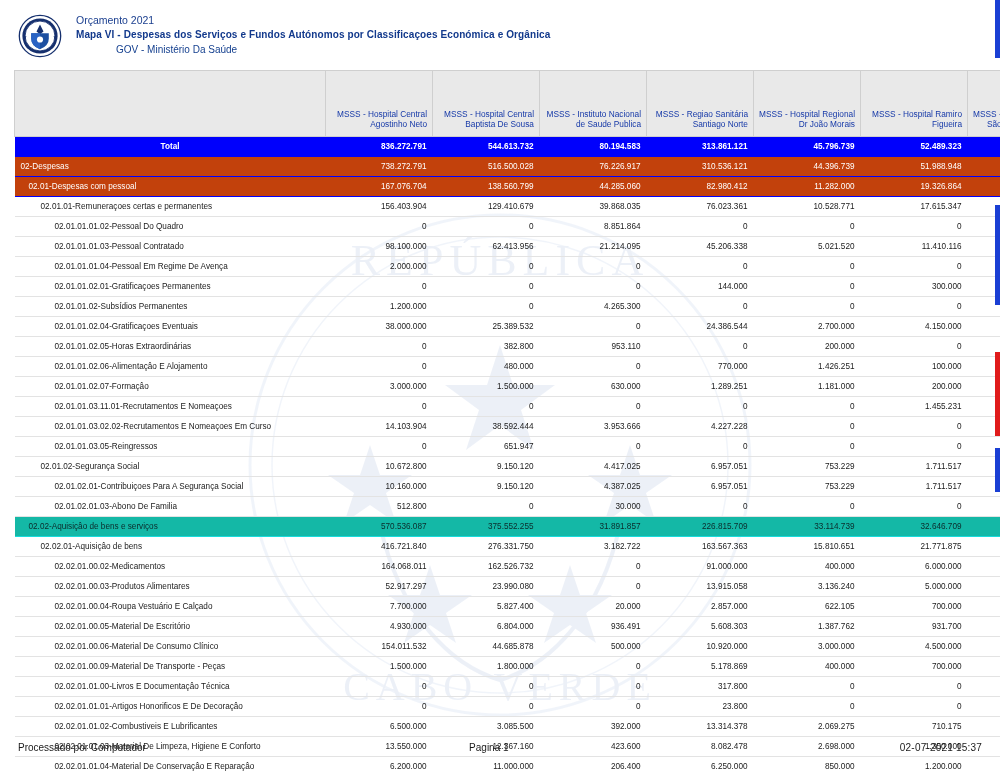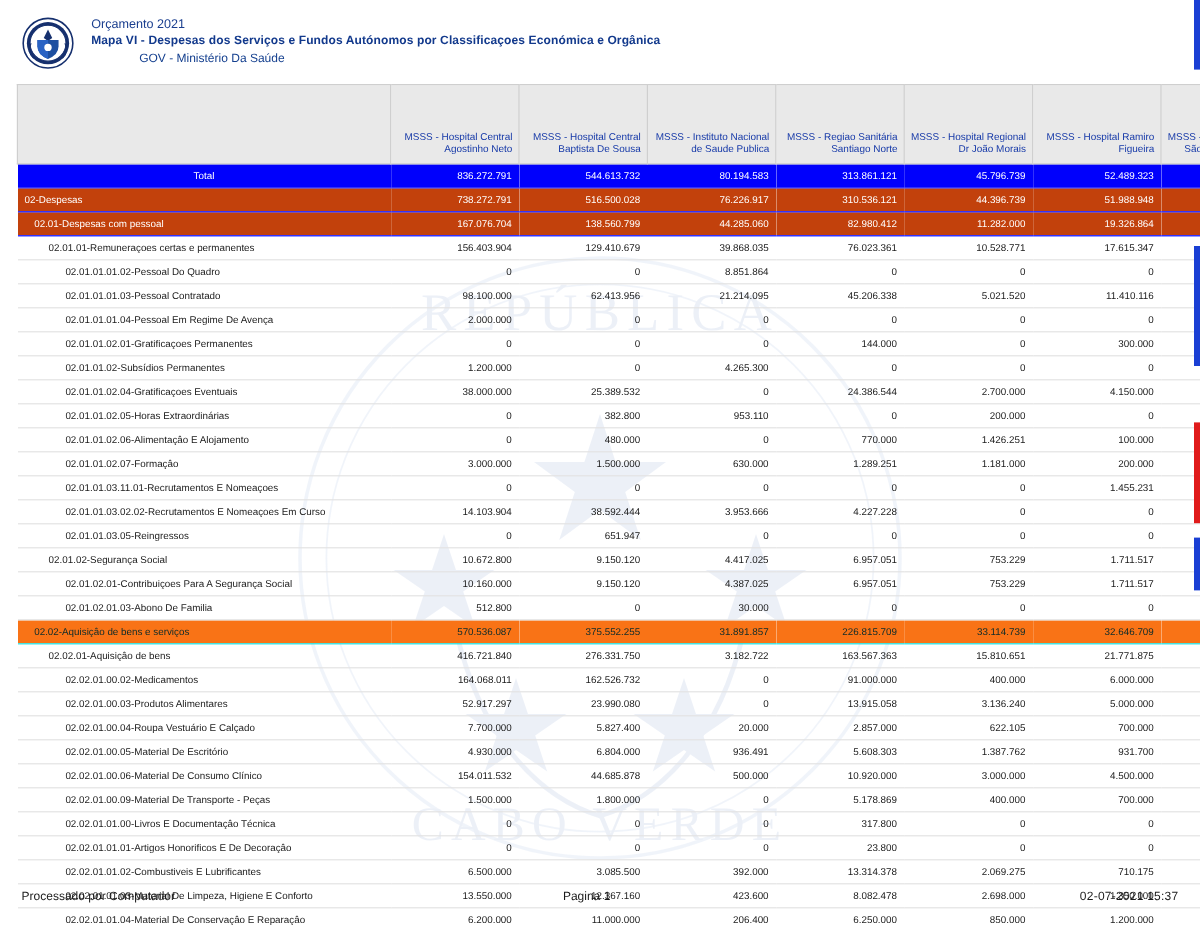--- a/index.html
+++ b/index.html
@@ -117,32 +117,32 @@
     text-align: right;
   }
   tbody td.col-label {
     text-align: left;
   }
 
   
   tr.row-total td {
     background: #0000fc;
     color: #ffffff;
-    font-weight: normal;
+    font-weight: bold;
     border-bottom: 1px solid #0000fc;
   }
   tr.row-total td.col-label { text-align: center; }
 
   tr.row-blue td {
     background: #c2410c;
     color: #ffffff;
     border-bottom: 1px solid #0000fc;
   }
   tr.row-cyan td {
-    background: #f97316;
+    background: #14b8a6;
     color: #0b2b2b;
     border-bottom: 1px solid #18dcdc;
   }
   tr.row-plain td {
     background: transparent;
     color: #1a1a1a;
   }
 
   
   .ind-0 { padding-left: 6px; }

